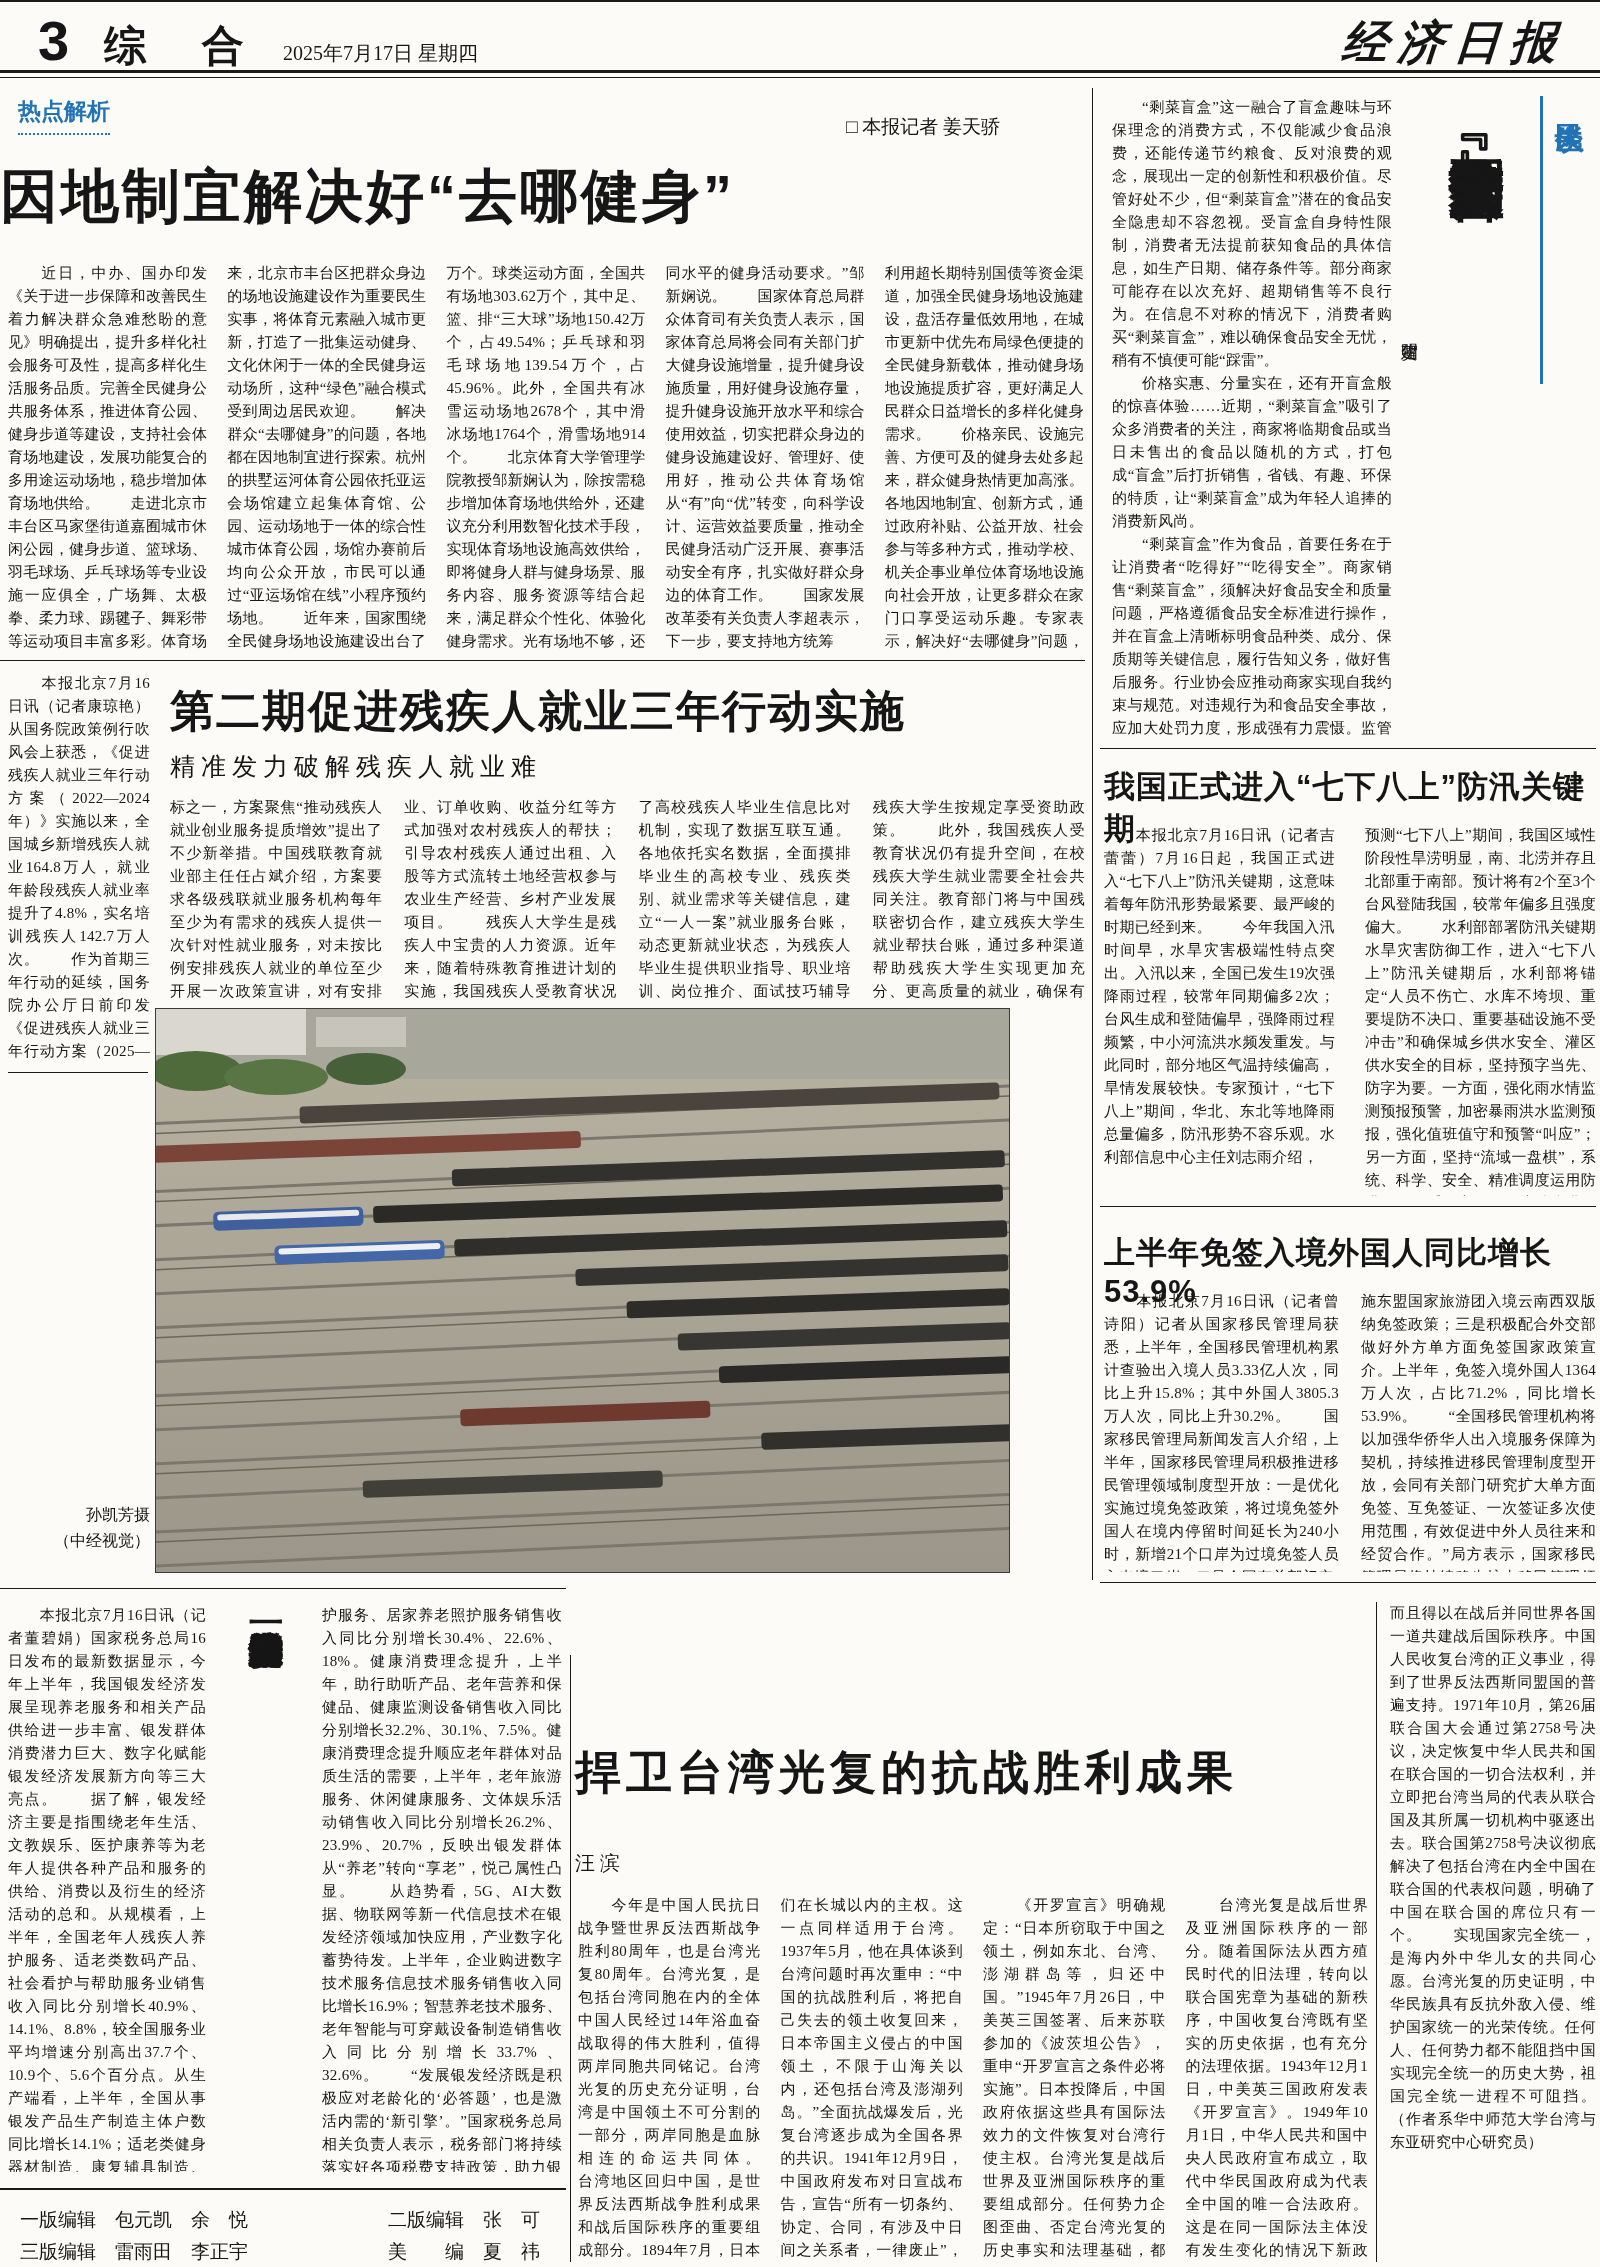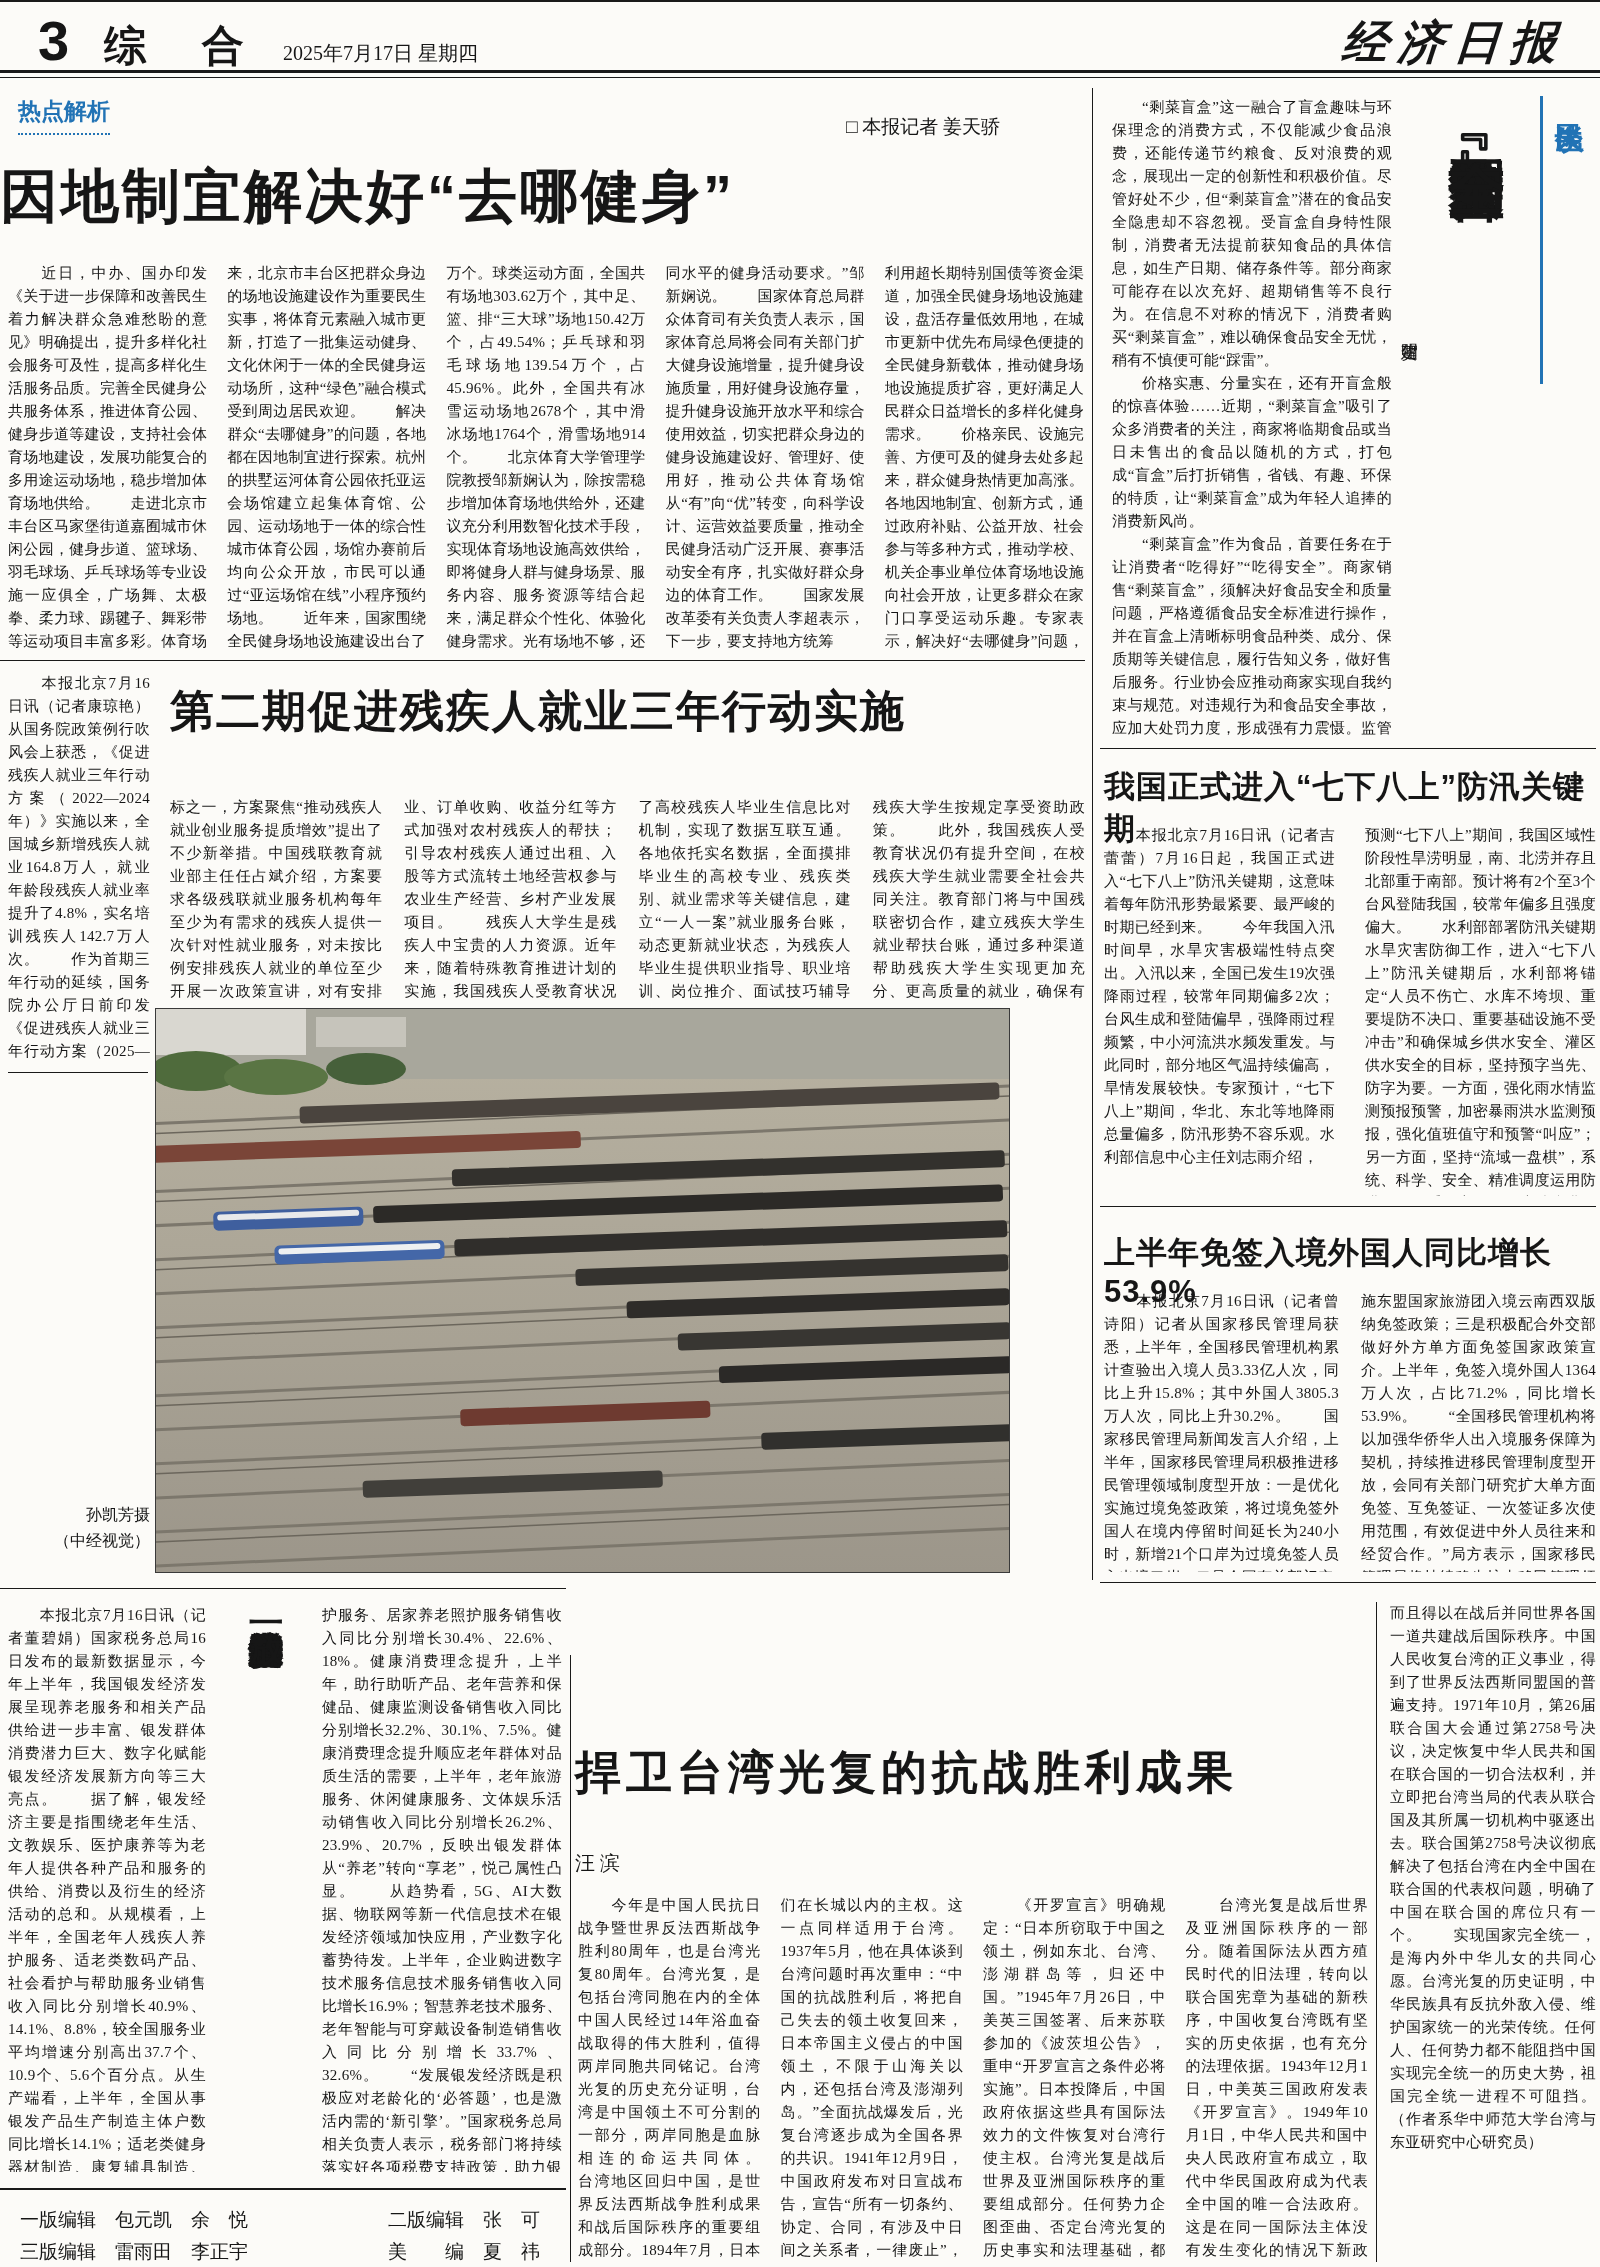--- a/index.html
+++ b/index.html
@@ -68,20 +68,21 @@
   <div class="abs hsans headsm center" style="left:1104px;top:1232px;width:492px;">上半年免签入境外国人同比增长53.9%</div>
   <div class="abs cols" style="left:1104px;top:1290px;width:492px;height:282px;gap:22px;">
     <div class="body-col">　　本报北京7月16日讯（记者曾诗阳）记者从国家移民管理局获悉，上半年，全国移民管理机构累计查验出入境人员3.33亿人次，同比上升15.8%；其中外国人3805.3万人次，同比上升30.2%。　　国家移民管理局新闻发言人介绍，上半年，国家移民管理局积极推进移民管理领域制度型开放：一是优化实施过境免签政策，将过境免签外国人在境内停留时间延长为240小时，新增21个口岸为过境免签人员入出境口岸；二是会同有关部门实</div>
     <div class="body-col">施东盟国家旅游团入境云南西双版纳免签政策；三是积极配合外交部做好外方单方面免签国家政策宣介。上半年，免签入境外国人1364万人次，占比71.2%，同比增长53.9%。　　“全国移民管理机构将以加强华侨华人出入境服务保障为契机，持续推进移民管理制度型开放，会同有关部门研究扩大单方面免签、互免签证、一次签证多次使用范围，有效促进中外人员往来和经贸合作。”局方表示，国家移民管理局将持续稳步扩大移民管理领域制度型开放。</div>
   </div>
   <div class="abs rule" style="left:1100px;top:1582px;width:496px;height:1px;"></div>
 
   <div class="abs body-col" style="left:8px;top:672px;width:142px;height:392px;">　　本报北京7月16日讯（记者康琼艳）从国务院政策例行吹风会上获悉，《促进残疾人就业三年行动方案（2022—2024年）》实施以来，全国城乡新增残疾人就业164.8万人，就业年龄段残疾人就业率提升了4.8%，实名培训残疾人142.7万人次。　　作为首期三年行动的延续，国务院办公厅日前印发《促进残疾人就业三年行动方案（2025—2027年）》，提出实施机关、事业单位带头安排残疾人就业等十大行动。　　围绕破解残疾人就业难题，第二期三年行动参与部门更广、目标更精准、措施更聚焦。中国残联副主席、副理事长李东梅介绍，此次行动新增了工信、交通等5个部委协同推进，共同发力助残就业；明确农村残疾人、高校毕业生等重点群体差异化帮扶的路径，加强针对不同类型的特定残疾人群体的就业兜底服务。　　作为第二期三年行动方案的核心目</div>
   <div class="abs rule" style="left:8px;top:1072px;width:140px;height:1px;"></div>
   <div class="abs headline2 center" style="left:170px;top:682px;width:915px;">第二期促进残疾人就业三年行动实施</div>
+  <div class="abs center" style="left:170px;top:750px;width:915px;font-size:25px;letter-spacing:6px;">精准发力破解残疾人就业难</div>
   <div class="abs cols" style="left:170px;top:796px;width:915px;height:204px;gap:22px;">
     <div class="body-col">标之一，方案聚焦“推动残疾人就业创业服务提质增效”提出了不少新举措。中国残联教育就业部主任任占斌介绍，方案要求各级残联就业服务机构每年至少为有需求的残疾人提供一次针对性就业服务，对未按比例安排残疾人就业的单位至少开展一次政策宣讲，对有安排残疾人就业潜力的用人单位至少开展一次走访活动。　　当前，我国约有80%的持证残疾人生活在农村社区，其中有相当一部分处于半就业状态。农业农村部农村社会事业促进司负责人介绍，下一步，将鼓励新型农业经营主体通过吸纳就</div>
     <div class="body-col">业、订单收购、收益分红等方式加强对农村残疾人的帮扶；引导农村残疾人通过出租、入股等方式流转土地经营权参与农业生产经营、乡村产业发展项目。　　残疾人大学生是残疾人中宝贵的人力资源。近年来，随着特殊教育推进计划的实施，我国残疾人受教育状况得到很大改善，在校残疾人大学生数量持续增长，应届高校残疾人毕业生连续三年超过3万人。今年，全国共有31842名高校残疾人毕业生即将走出校园。　　记者了解到，首期三年行动以来，教育部等部门与中国残联密切合作，建立</div>
     <div class="body-col">了高校残疾人毕业生信息比对机制，实现了数据互联互通。各地依托实名数据，全面摸排毕业生的高校专业、残疾类别、就业需求等关键信息，建立“一人一案”就业服务台账，动态更新就业状态，为残疾人毕业生提供职业指导、职业培训、岗位推介、面试技巧辅导等精准服务。任占斌表示，下一步，将继续精准识别高校残疾人毕业生信息，落实“一人一策”“一对一”帮扶，推动、支持具有高中文化程度的残疾人通过多种形式接受成人教育、继续教育和职业教育等，帮助符合条件的</div>
     <div class="body-col">残疾大学生按规定享受资助政策。　　此外，我国残疾人受教育状况仍有提升空间，在校残疾大学生就业需要全社会共同关注。教育部门将与中国残联密切合作，建立残疾大学生就业帮扶台账，通过多种渠道帮助残疾大学生实现更加充分、更高质量的就业，确保有就业意愿的残疾人毕业生都能得到及时有效的帮扶，推动各地残联与高校建立常态化对接机制，帮助符合条件的残疾大学生按规定落实各项就业扶持政策。</div>
   </div>
 
   <div class="abs photo-frame" style="left:155px;top:1008px;width:855px;height:565px;">
     <svg width="853" height="563" viewBox="0 0 853 563">
       <defs>

